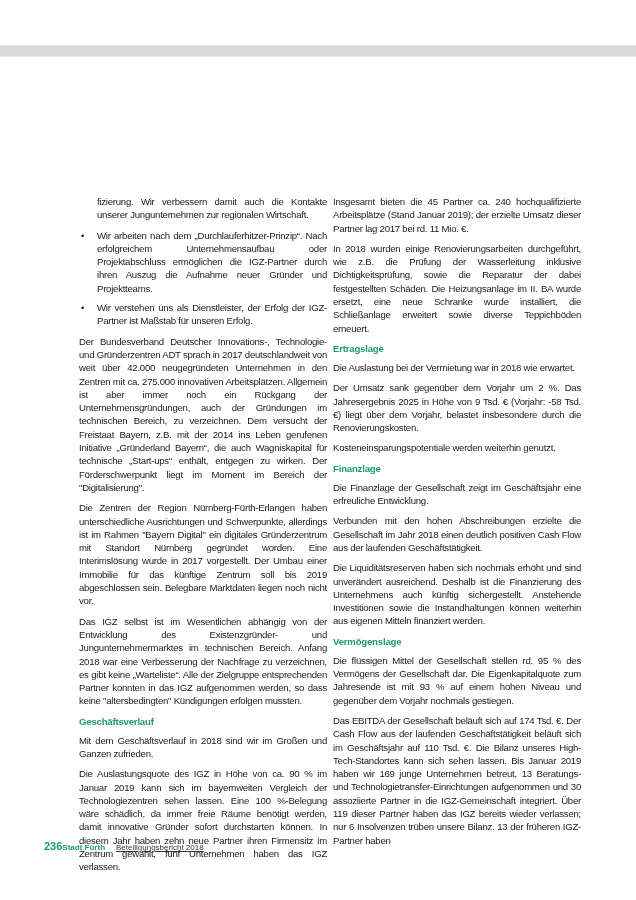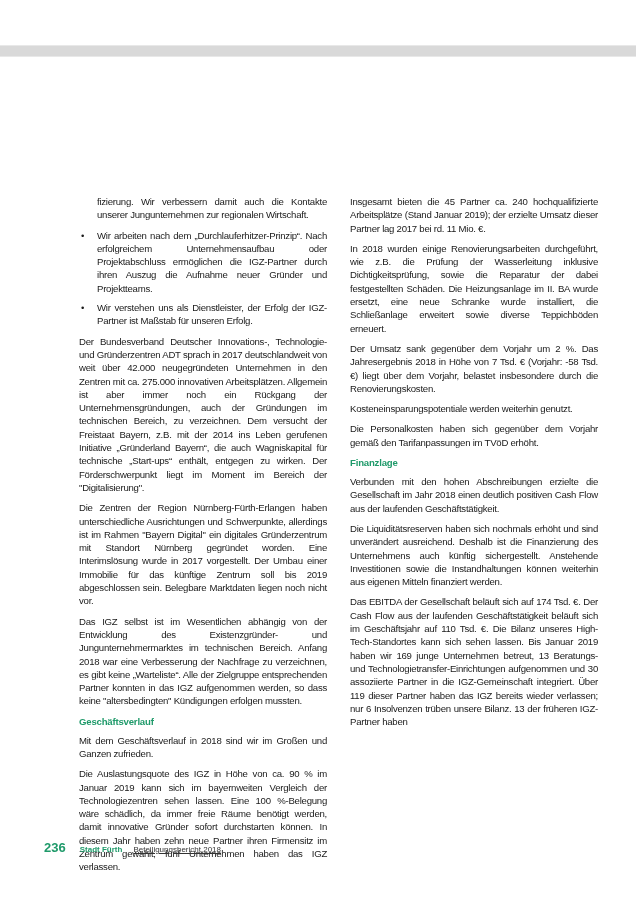--- a/index.html
+++ b/index.html
@@ -11,35 +11,35 @@
     .topbar {
       position: absolute; left: 0; top: 45px; width: 636px; height: 10px;
       background: #d9d9d9; border-top: 1px solid #e8e8e8; border-bottom: 1px solid #e8e8e8;
     }
     .col {
       position: absolute; top: 134px; width: 248px;
       font-size: 9.6px; line-height: 13.3px; letter-spacing: -0.25px;
       text-align: justify; hyphens: manual; margin-top: 44px;
     }
     .col.left { left: 79px; top: 151px; }
-    .col.right { left: 350px; top: 151px; }
+    .col.right { left: 333px; top: 151px; }
     .col p { margin: 0 0 7px 0; }
     .col h3 {
       margin: 0 0 6px 0; font-size: 9.6px; line-height: 13px; font-weight: bold;
       color: #1f9a6a; letter-spacing: -0.2px;
     }
     .col ul { margin: 0 0 7px 0; padding: 0; list-style: none; }
     .col li { position: relative; padding-left: 18px; margin-bottom: 6px; }
     .col li .bullet { position: absolute; left: 2px; top: 0; }
     .cont { margin: 0 0 3px 0; padding-left: 18px; }
     .footer {
       position: absolute; left: 44px; top: 840px; display: flex; align-items: baseline;
       font-size: 8px;
     }
-    .page-num { color: #1f9a6a; font-weight: bold; font-size: 13px; margin-right: 14px; }
+    .page-num { color: #1f9a6a; font-weight: bold; font-size: 11px; }
     .footer-brand { color: #1f9a6a; font-weight: bold; margin-right: 11px; }
     .footer-title { color: #333333; text-decoration: underline; }
   </style>
 </head>
 <body>
 
 <div class="topbar"></div>
 
 <div class="col left">
   <p class="cont">fizierung. Wir verbessern damit auch die Kontakte unserer Jungunternehmen zur regionalen Wirtschaft.</p>
@@ -57,26 +57,30 @@
   <p>Die Zentren der Region Nürnberg-Fürth-Erlangen haben unterschiedliche Ausrichtungen und Schwerpunkte, allerdings ist im Rahmen "Bayern Digital" ein digitales Gründerzentrum mit Standort Nürnberg gegründet worden. Eine Interimslösung wurde in 2017 vorgestellt. Der Umbau einer Immobilie für das künftige Zentrum soll bis 2019 abgeschlossen sein. Belegbare Marktdaten liegen noch nicht vor.</p>
   <p>Das IGZ selbst ist im Wesentlichen abhängig von der Entwicklung des Existenzgründer- und Jungunternehmermarktes im technischen Bereich. Anfang 2018 war eine Verbesserung der Nachfrage zu verzeichnen, es gibt keine „Warteliste“. Alle der Zielgruppe entsprechenden Partner konnten in das IGZ aufgenommen werden, so dass keine "altersbedingten" Kündigungen erfolgen mussten.</p>
   <h3>Geschäftsverlauf</h3>
   <p>Mit dem Geschäftsverlauf in 2018 sind wir im Großen und Ganzen zufrieden.</p>
   <p>Die Auslastungsquote des IGZ in Höhe von ca. 90 % im Januar 2019 kann sich im bayernweiten Vergleich der Technologiezentren sehen lassen. Eine 100 %-Belegung wäre schädlich, da immer freie Räume benötigt werden, damit innovative Gründer sofort durchstarten können. In diesem Jahr haben zehn neue Partner ihren Firmensitz im Zentrum gewählt, fünf Unternehmen haben das IGZ verlassen.</p>
 </div>
 
 <div class="col right">
   <p>Insgesamt bieten die 45 Partner ca. 240 hochqualifizierte Arbeitsplätze (Stand Januar 2019); der erzielte Umsatz dieser Partner lag 2017 bei rd. 11 Mio. €.</p>
   <p>In 2018 wurden einige Renovierungsarbeiten durchgeführt, wie z.B. die Prüfung der Wasserleitung inklusive Dichtigkeitsprüfung, sowie die Reparatur der dabei festgestellten Schäden. Die Heizungsanlage im II. BA wurde ersetzt, eine neue Schranke wurde installiert, die Schließanlage erweitert sowie diverse Teppichböden erneuert.</p>
-  <p>Der Umsatz sank gegenüber dem Vorjahr um 2 %. Das Jahresergebnis 2018 in Höhe von 7 Tsd. € (Vorjahr: -58 Tsd. €) liegt über dem Vorjahr, belastet insbesondere durch die Renovierungskosten.</p>
+  <h3>Ertragslage</h3>
+  <p>Die Auslastung bei der Vermietung war in 2018 wie erwartet.</p>
+  <p>Der Umsatz sank gegenüber dem Vorjahr um 2 %. Das Jahresergebnis 2025 in Höhe von 9 Tsd. € (Vorjahr: -58 Tsd. €) liegt über dem Vorjahr, belastet insbesondere durch die Renovierungskosten.</p>
   <p>Kosteneinsparungspotentiale werden weiterhin genutzt.</p>
-  <p>Die Personalkosten haben sich gegenüber dem Vorjahr gemäß den Tarifanpassungen im TVöD erhöht.</p>
   <h3>Finanzlage</h3>
+  <p>Die Finanzlage der Gesellschaft zeigt im Geschäftsjahr eine erfreuliche Entwicklung.</p>
   <p>Verbunden mit den hohen Abschreibungen erzielte die Gesellschaft im Jahr 2018 einen deutlich positiven Cash Flow aus der laufenden Geschäftstätigkeit.</p>
   <p>Die Liquiditätsreserven haben sich nochmals erhöht und sind unverändert ausreichend. Deshalb ist die Finanzierung des Unternehmens auch künftig sichergestellt. Anstehende Investitionen sowie die Instandhaltungen können weiterhin aus eigenen Mitteln finanziert werden.</p>
+  <h3>Vermögenslage</h3>
+  <p>Die flüssigen Mittel der Gesellschaft stellen rd. 95 % des Vermögens der Gesellschaft dar. Die Eigenkapitalquote zum Jahresende ist mit 93 % auf einem hohen Niveau und gegenüber dem Vorjahr nochmals gestiegen.</p>
   <p>Das EBITDA der Gesellschaft beläuft sich auf 174 Tsd. €. Der Cash Flow aus der laufenden Geschäftstätigkeit beläuft sich im Geschäftsjahr auf 110 Tsd. €. Die Bilanz unseres High-Tech-Standortes kann sich sehen lassen. Bis Januar 2019 haben wir 169 junge Unternehmen betreut, 13 Beratungs- und Technologietransfer-Einrichtungen aufgenommen und 30 assoziierte Partner in die IGZ-Gemeinschaft integriert. Über 119 dieser Partner haben das IGZ bereits wieder verlassen; nur 6 Insolvenzen trüben unsere Bilanz. 13 der früheren IGZ-Partner haben</p>
 </div>
 
 <div class="footer">
   <span class="page-num">236</span>
   <span class="footer-brand">Stadt Fürth</span>
   <span class="footer-title">Beteiligungsbericht 2018</span>
 </div>
 
 </body></html>

